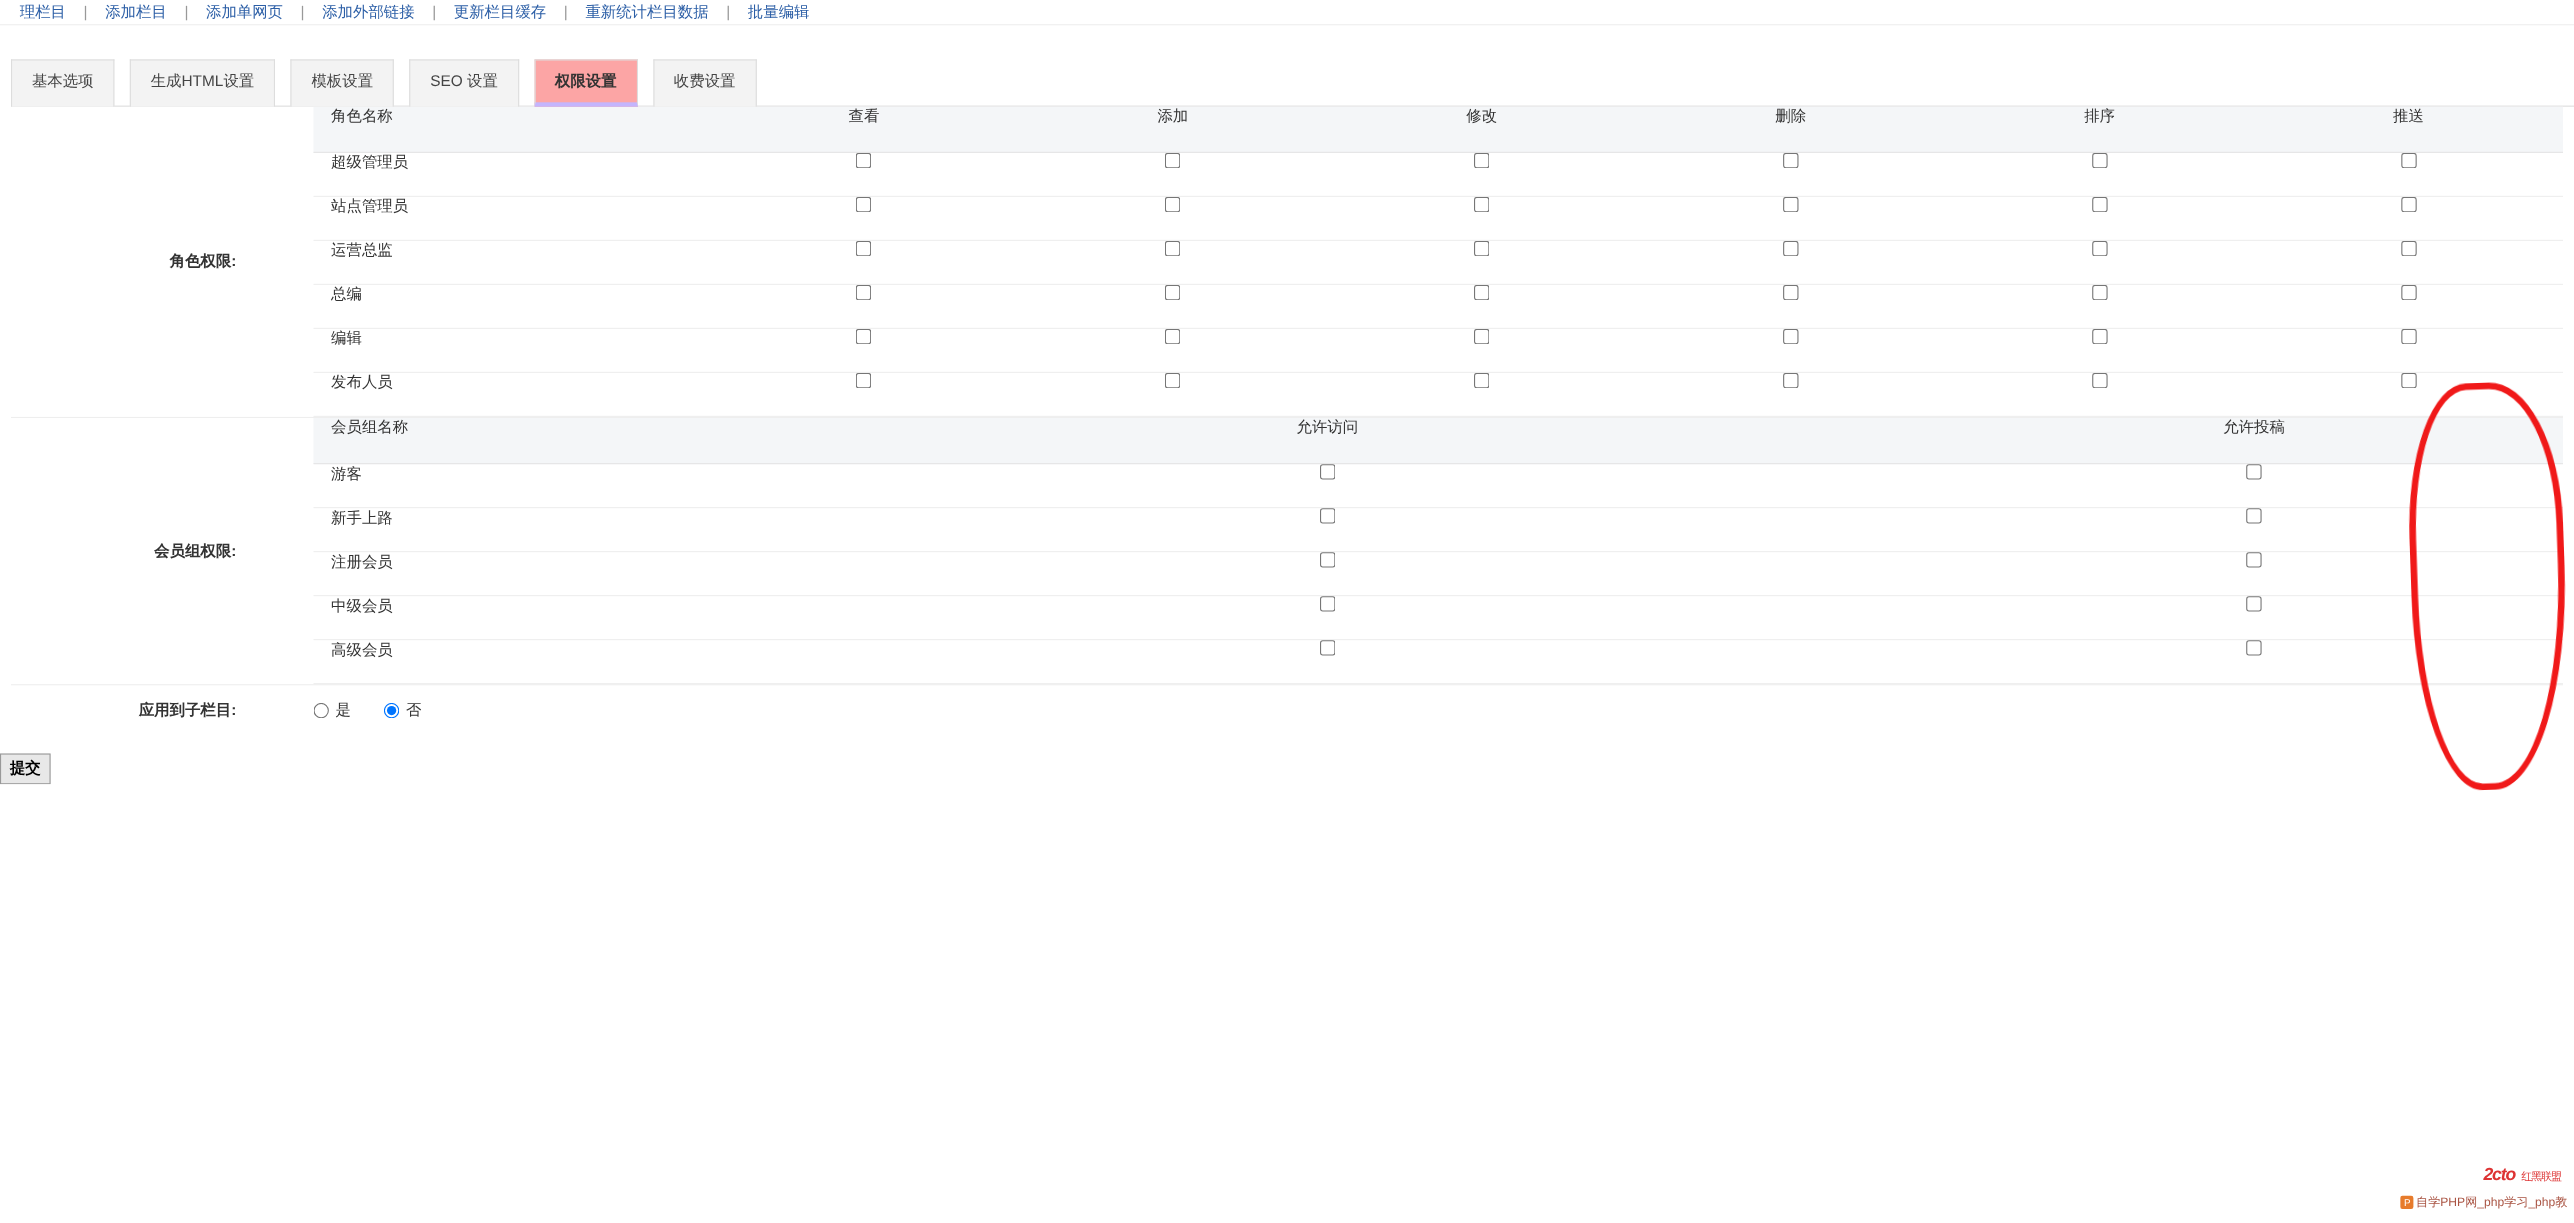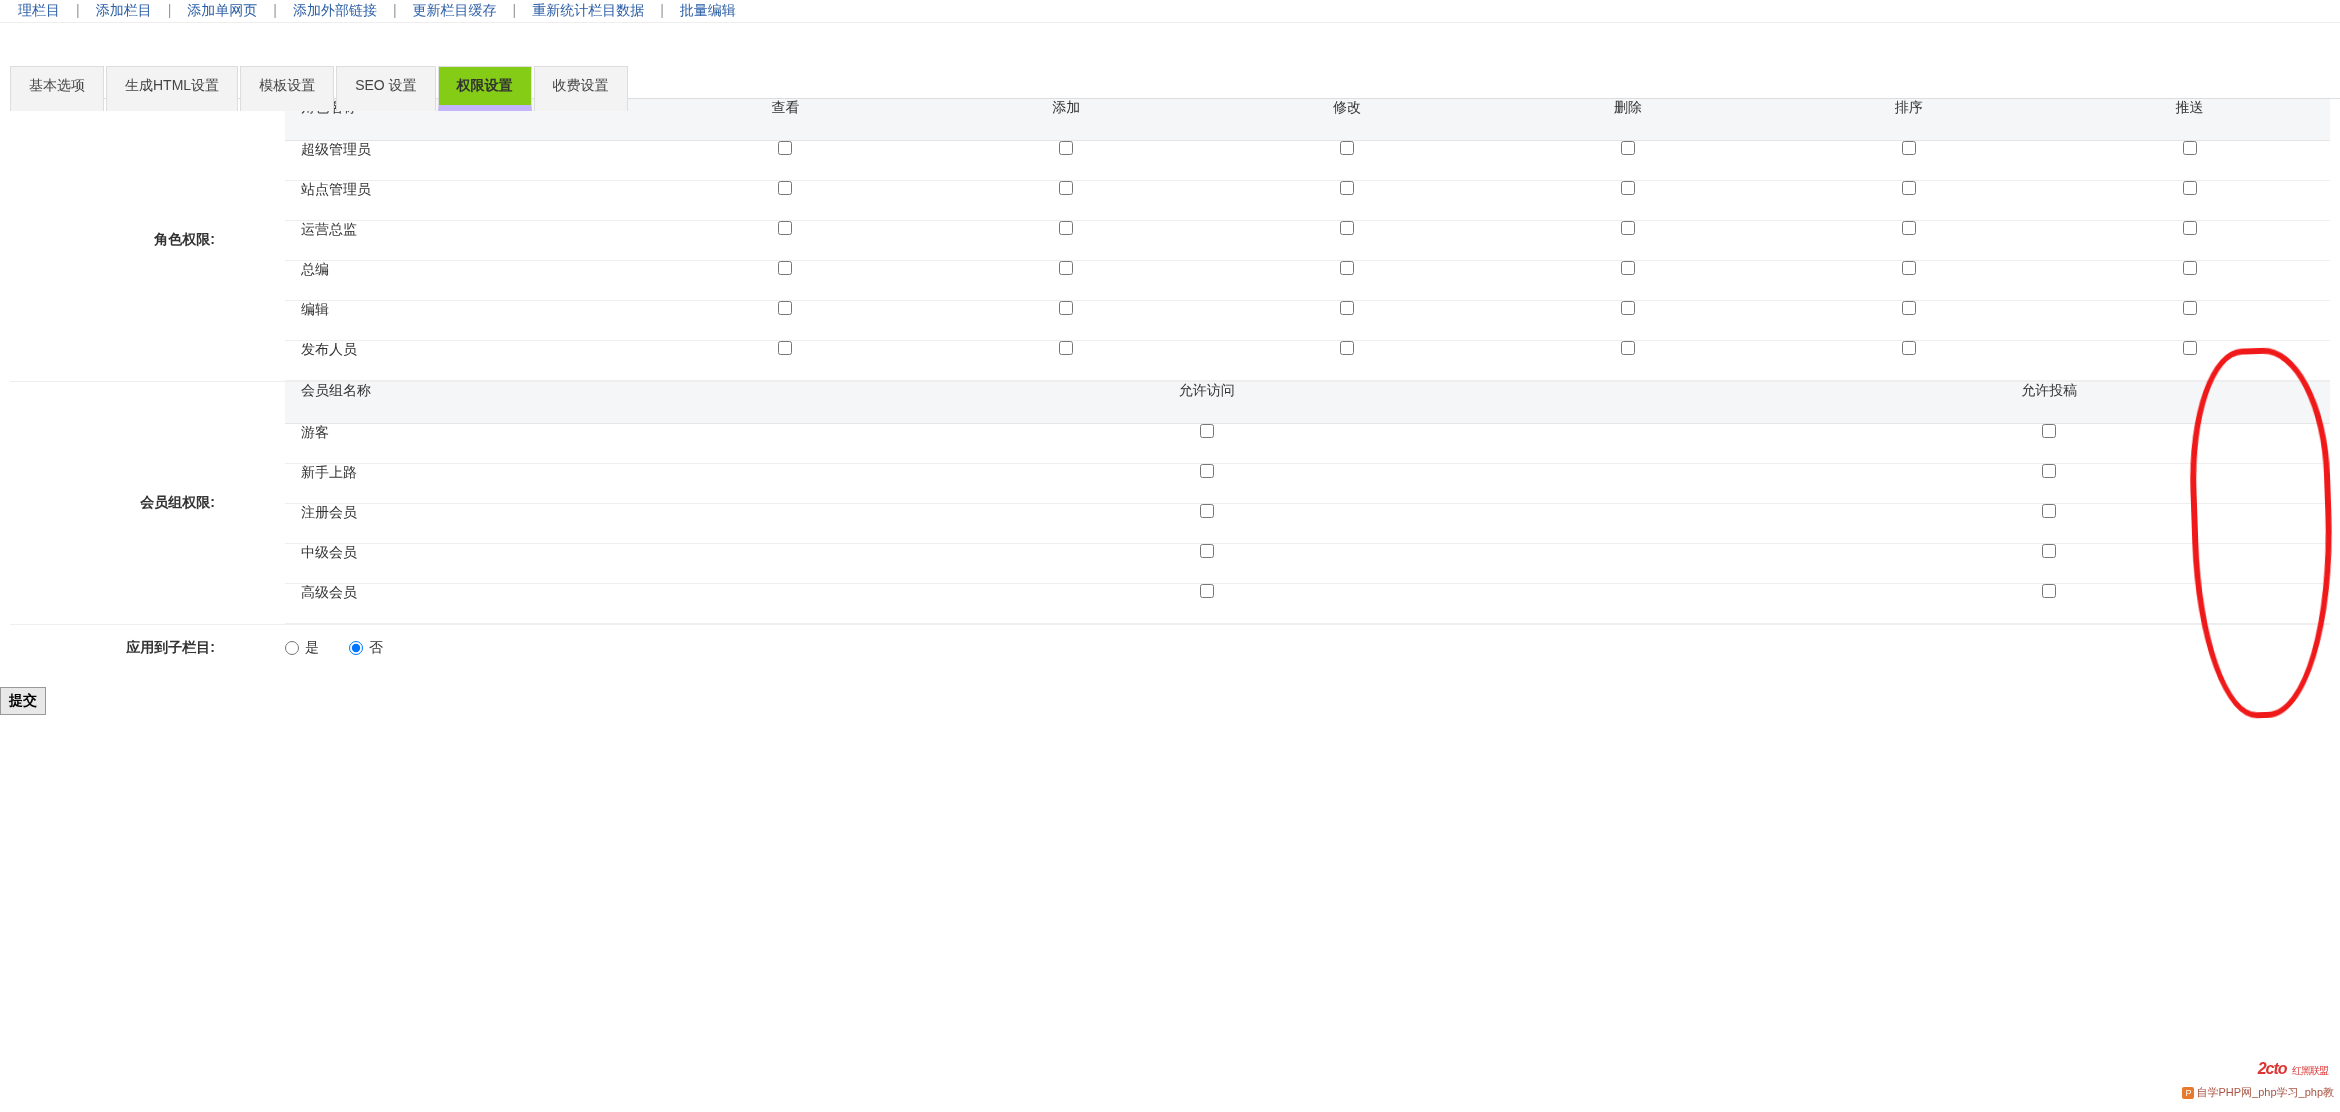--- a/index.html
+++ b/index.html
@@ -30,29 +30,29 @@
       display: flex;
       margin: 30px 0 0 10px;
       border-bottom: 1px solid #ddd;
     }
     .tab {
       padding: 10px 18px;
       border: 1px solid #ddd;
       border-bottom: none;
       background: #f3f3f3;
       color: #444;
-      margin-right: 2px;
+      margin-right: 14px;
       cursor: pointer;
       font-size: 14px;
       position: relative;
-      top: 13px;
+      top: 1px;
     }
     .tab.active {
-      background: #84cc16;
-      border-bottom: 6px solid #c4b5fd;
+      background: #fca5a5;
+      border-bottom: 4px solid #c4b5fd;
       color: #333;
       font-weight: bold;
     }
     .content { padding: 0 10px; }
     .section-row { display: flex; border-top: 1px solid #eee; }
     .section-row:first-child { border-top: none; }
     .section-label {
       width: 275px;
       min-width: 275px;
       display: flex;

